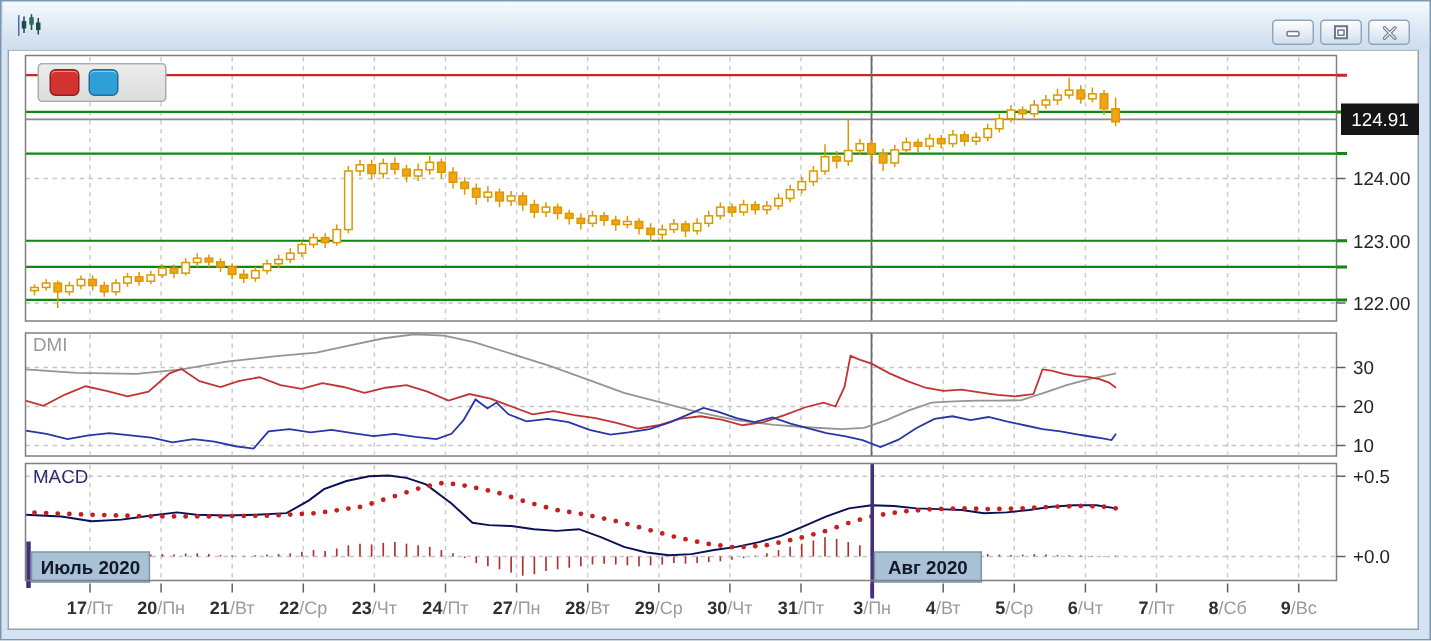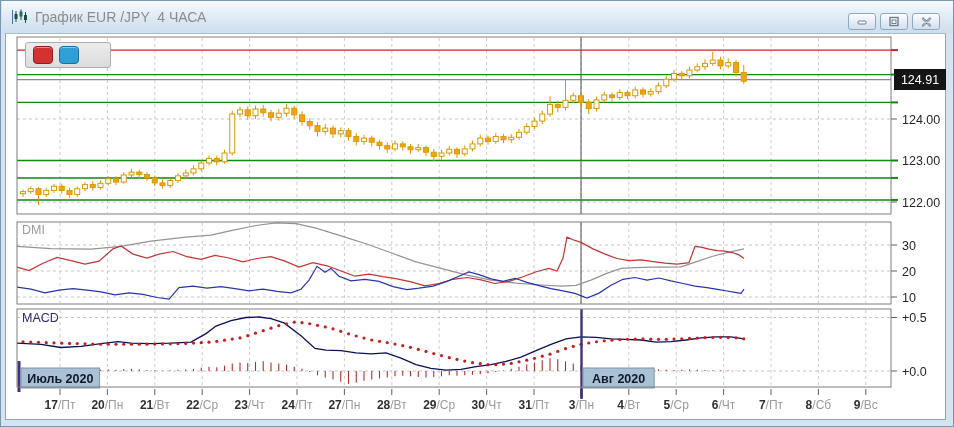--- a/index.html
+++ b/index.html
@@ -44,21 +44,20 @@
     <svg class="title-icon" viewBox="0 0 18 18">
       <rect x="0" y="0" width="18" height="18" fill="#ffffff" opacity="0"></rect>
       <line x1="2.5" y1="2" x2="2.5" y2="16" stroke="#4a6fae" stroke-width="1"></line>
       <line x1="6" y1="3" x2="6" y2="14" stroke="#1d4d46" stroke-width="1"></line>
       <rect x="4.5" y="6" width="3" height="5" fill="#1d4d46"></rect>
       <line x1="11" y1="1.5" x2="11" y2="12" stroke="#1d4d46" stroke-width="1"></line>
       <rect x="9.5" y="3.5" width="3" height="5" fill="#2a6b5f"></rect>
       <line x1="15.5" y1="4" x2="15.5" y2="15" stroke="#1d4d46" stroke-width="1"></line>
       <rect x="14" y="7" width="3" height="5" fill="#1d4d46"></rect>
     </svg>
-    <span class="title-text">График EUR /JPY  4 ЧАСА</span>
     <div class="win-buttons">
       <div class="win-btn">
         <svg width="12" height="10" viewBox="0 0 12 10">
           <rect x="2" y="4" width="8" height="3" rx="1" fill="#ffffff" stroke="#6b7b8c" stroke-width="1"></rect>
         </svg>
       </div>
       <div class="win-btn">
         <svg width="12" height="11" viewBox="0 0 12 11">
           <rect x="2" y="1.5" width="8" height="8" fill="#ffffff" stroke="#6b7b8c" stroke-width="1.4"></rect>
           <rect x="4" y="4" width="4" height="3.5" fill="none" stroke="#6b7b8c" stroke-width="1"></rect>

